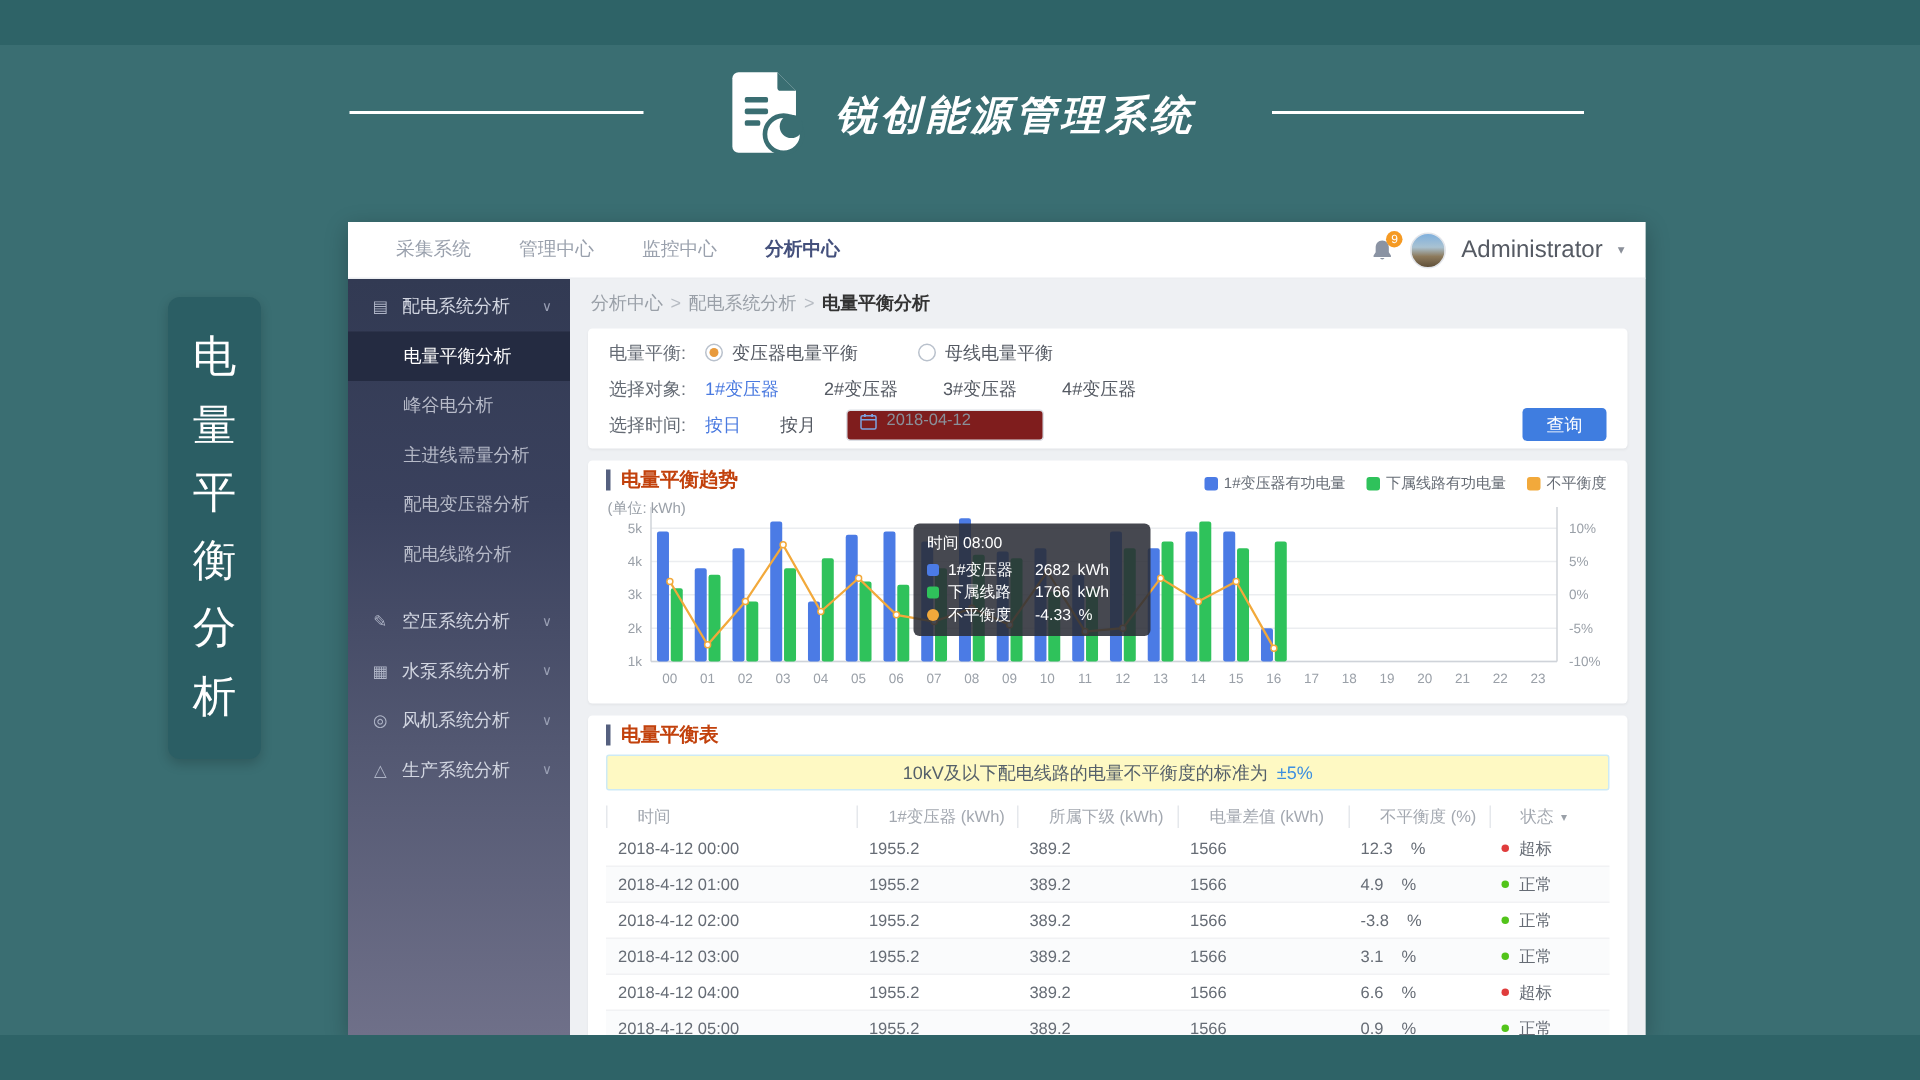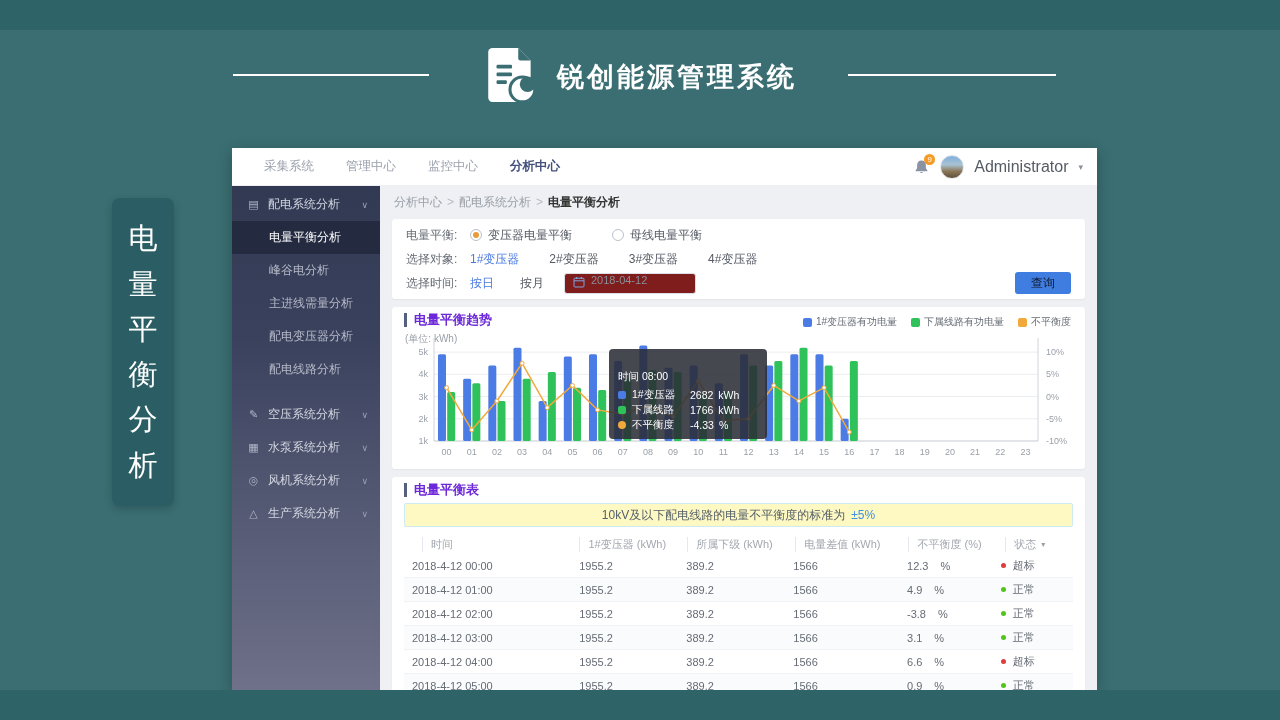--- a/index.html
+++ b/index.html
@@ -4,21 +4,21 @@
 <style>
   * { margin:0; padding:0; box-sizing:border-box; }
   html,body { width:1280px; height:720px; }
   body { font-family:"Liberation Sans","DejaVu Sans",sans-serif; }
 
   .slide { position:relative; width:1280px; height:720px; background:#3a6e72; overflow:hidden; }
   .band-top, .band-bottom { position:absolute; left:0; right:0; height:30px; background:#2e6367; z-index:5; }
   .band-top { top:0; } .band-bottom { bottom:0; }
 
   
-  .slide-header { position:absolute; top:42px; left:0; right:0; height:70px; display:flex; align-items:center; justify-content:center; gap:18px; z-index:2; }
+  .slide-header { position:absolute; top:42px; left:0; right:0; height:70px; display:flex; align-items:center; justify-content:center; gap:18px; z-index:2;font-style:italic; }
   .slide-title { color:#fff; font-size:27px; font-weight:bold; letter-spacing:3px; }
   .deco-line { position:absolute; top:74px; height:2px; background:#fff; z-index:2; }
   .deco-line.left { left:233px; width:196px; }
   .deco-line.right { left:848px; width:208px; }
 
   
   .v-tab { position:absolute; left:112px; top:198px; width:62px; height:308px; background:#2b5e64; border-radius:8px;
            box-shadow:0 3px 8px rgba(0,0,0,.18); display:flex; flex-direction:column; align-items:center; justify-content:space-evenly; padding:10px 0; z-index:1;}
   .v-tab span { color:#fff; font-size:29px; line-height:1; }
 
@@ -67,46 +67,46 @@
   .radio-group { display:flex; gap:40px; }
   .radio-item { display:flex; align-items:center; gap:6px; font-size:12px; color:#555a63; cursor:pointer; }
   .radio-circle { width:12px; height:12px; border-radius:50%; border:1px solid #b9c1cc; background:#fff; position:relative; }
   .radio-circle.on::after { content:""; position:absolute; left:2px; top:2px; width:6px; height:6px; border-radius:50%; background:#e89a3c; }
   .chip-group { display:flex; gap:30px; }
   .chip { font-size:12px; color:#555a63; cursor:pointer; }
   .chip.selected { color:#4a7ae0; }
   .mode-group { display:flex; gap:26px; }
   .date-input { margin-left:20px; width:132px; height:21px; border:1px solid #dcdfe5; border-radius:3px; display:flex; align-items:flex-start; gap:6px; padding:0 8px; background:#7f1d1d; cursor:pointer; }
   .date-text { font-size:11px; color:#8a8f99; }
-  .query-btn { margin-left:auto; width:56px; height:22px; background:#3f7de0; border:none; border-radius:3px; color:#0f172a; font-size:12px; display:flex; align-items:center; justify-content:center; cursor:pointer; }
+  .query-btn { margin-left:auto; width:56px; height:22px; background:#3f7de0; border:none; border-radius:3px; color:#ffffff; font-size:12px; display:flex; align-items:center; justify-content:center; cursor:pointer; }
 
   
   .chart-card { margin-top:8px; padding:6px 12px 2px; position:relative; height:162px; }
-  .card-title { font-size:13px; color:#6d28d9; font-weight:bold; border-left:3px solid #55607f; padding-left:7px; line-height:14px; }
+  .card-title { font-size:13px; color:#c2410c; font-weight:bold; border-left:3px solid #55607f; padding-left:7px; line-height:14px; }
   .unit-label { position:absolute; top:25px; left:13px; font-size:10px; color:#9aa0a8; }
   .legend { position:absolute; top:8px; right:14px; display:flex; gap:14px; align-items:center; }
   .legend-item { display:flex; align-items:center; font-size:10px; color:#666c75; cursor:pointer; }
   .legend-sw { width:9px; height:9px; border-radius:2px; margin-right:4px; }
   .chart-body { position:relative; margin-top:8px; }
   .chart-body svg { display:block; }
   .tooltip { position:absolute; left:205px; top:14px; width:158px; background:rgba(42,45,54,.87); border-radius:4px; padding:6px 9px 7px; z-index:3; }
-  .tt-time { color:#fff; font-size:10.5px; margin-bottom:3px;margin-top:15px; }
+  .tt-time { color:#fff; font-size:10.5px; margin-bottom:3px; }
   .tt-row { display:flex; align-items:center; height:15px; color:#fff; font-size:10.5px; }
   .tt-mark { width:8px; height:8px; margin-right:6px; flex:none; }
   .tt-mark.square { border-radius:2px; } .tt-mark.circle { border-radius:50%; }
   .tt-label { width:56px; }
   .tt-value { margin-left:2px; }
   .tt-unit { margin-left:5px; }
 
   
   .table-card { margin-top:8px; padding:6px 12px; height:300px; }
   .notice { margin-top:6px; height:24px; background:#fef9c3; border:1px solid #cdeaf5; border-radius:2px; display:flex; align-items:center; padding:0 14px; font-size:12px; color:#55606a;justify-content:center; }
   .notice-strong { color:#3d8fe0; margin-left:6px; }
   .tbl-head { display:flex; margin-top:7px; height:20px; align-items:center; }
-  .th-cell { font-size:11px; color:#a3a8b0; padding-left:8px; border-left:1px solid #e5e8ec; display:flex; align-items:center;margin-left:18px; }
+  .th-cell { font-size:11px; color:#a3a8b0; padding-left:20px; border-left:1px solid #e5e8ec; display:flex; align-items:center; }
   .filter-caret { margin-left:5px; font-size:8px; color:#9aa0a8; cursor:pointer; }
   .tbl-row { display:flex; height:24px; align-items:center; border-bottom:1px solid #f1f2f4; }
   .tbl-row:nth-child(even) { background:#fafbfc; }
   .td-cell { font-size:11px; color:#666c75; padding-left:8px; display:flex; align-items:center; }
   .c0 { width:25%; } .c1 { width:16%; } .c2 { width:16%; } .c3 { width:17%; } .c4 { width:14%; } .c5 { width:12%; }
   .pct { margin-left:12px; }
   .status-dot { width:5px; height:5px; border-radius:50%; margin-right:7px; }
 </style>
 </head>
 <body>

